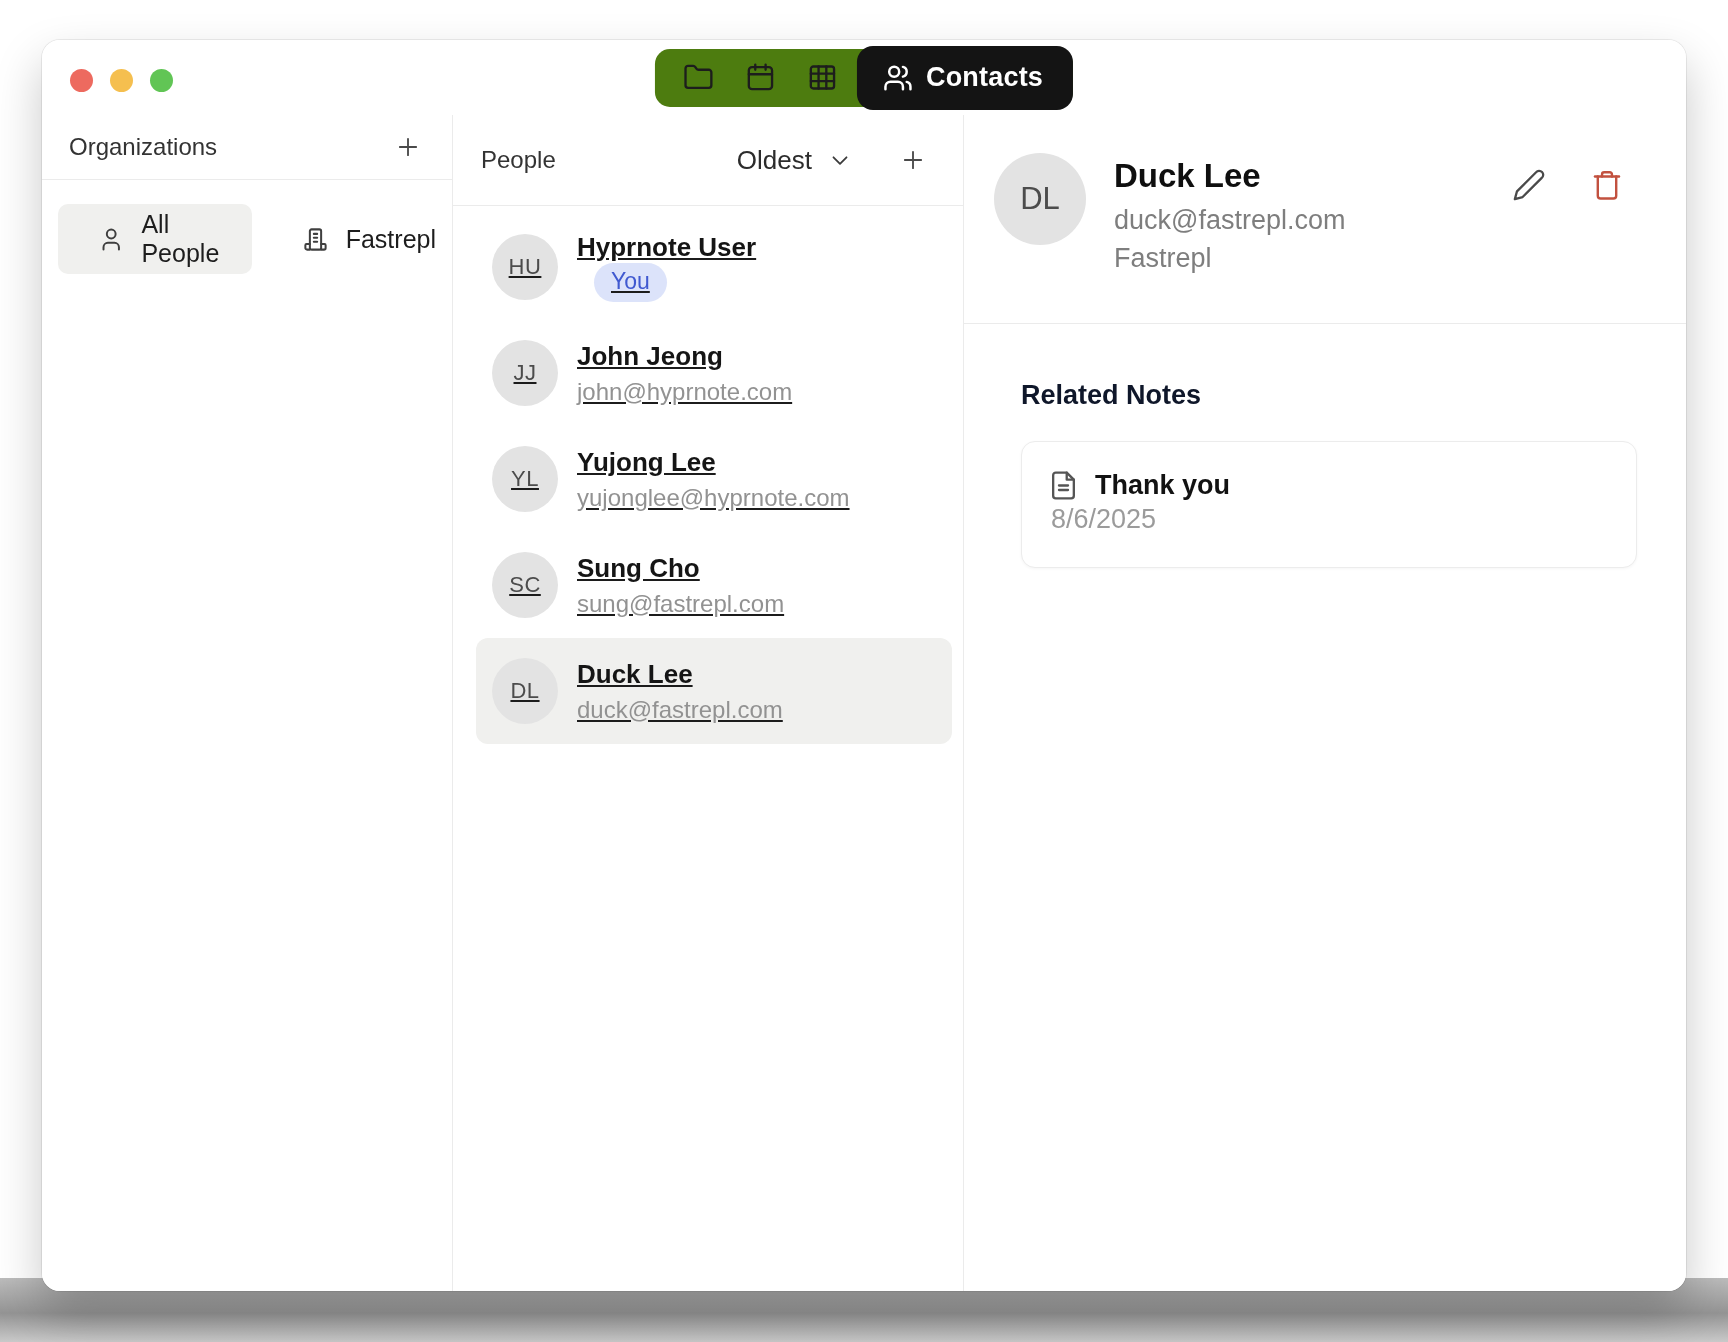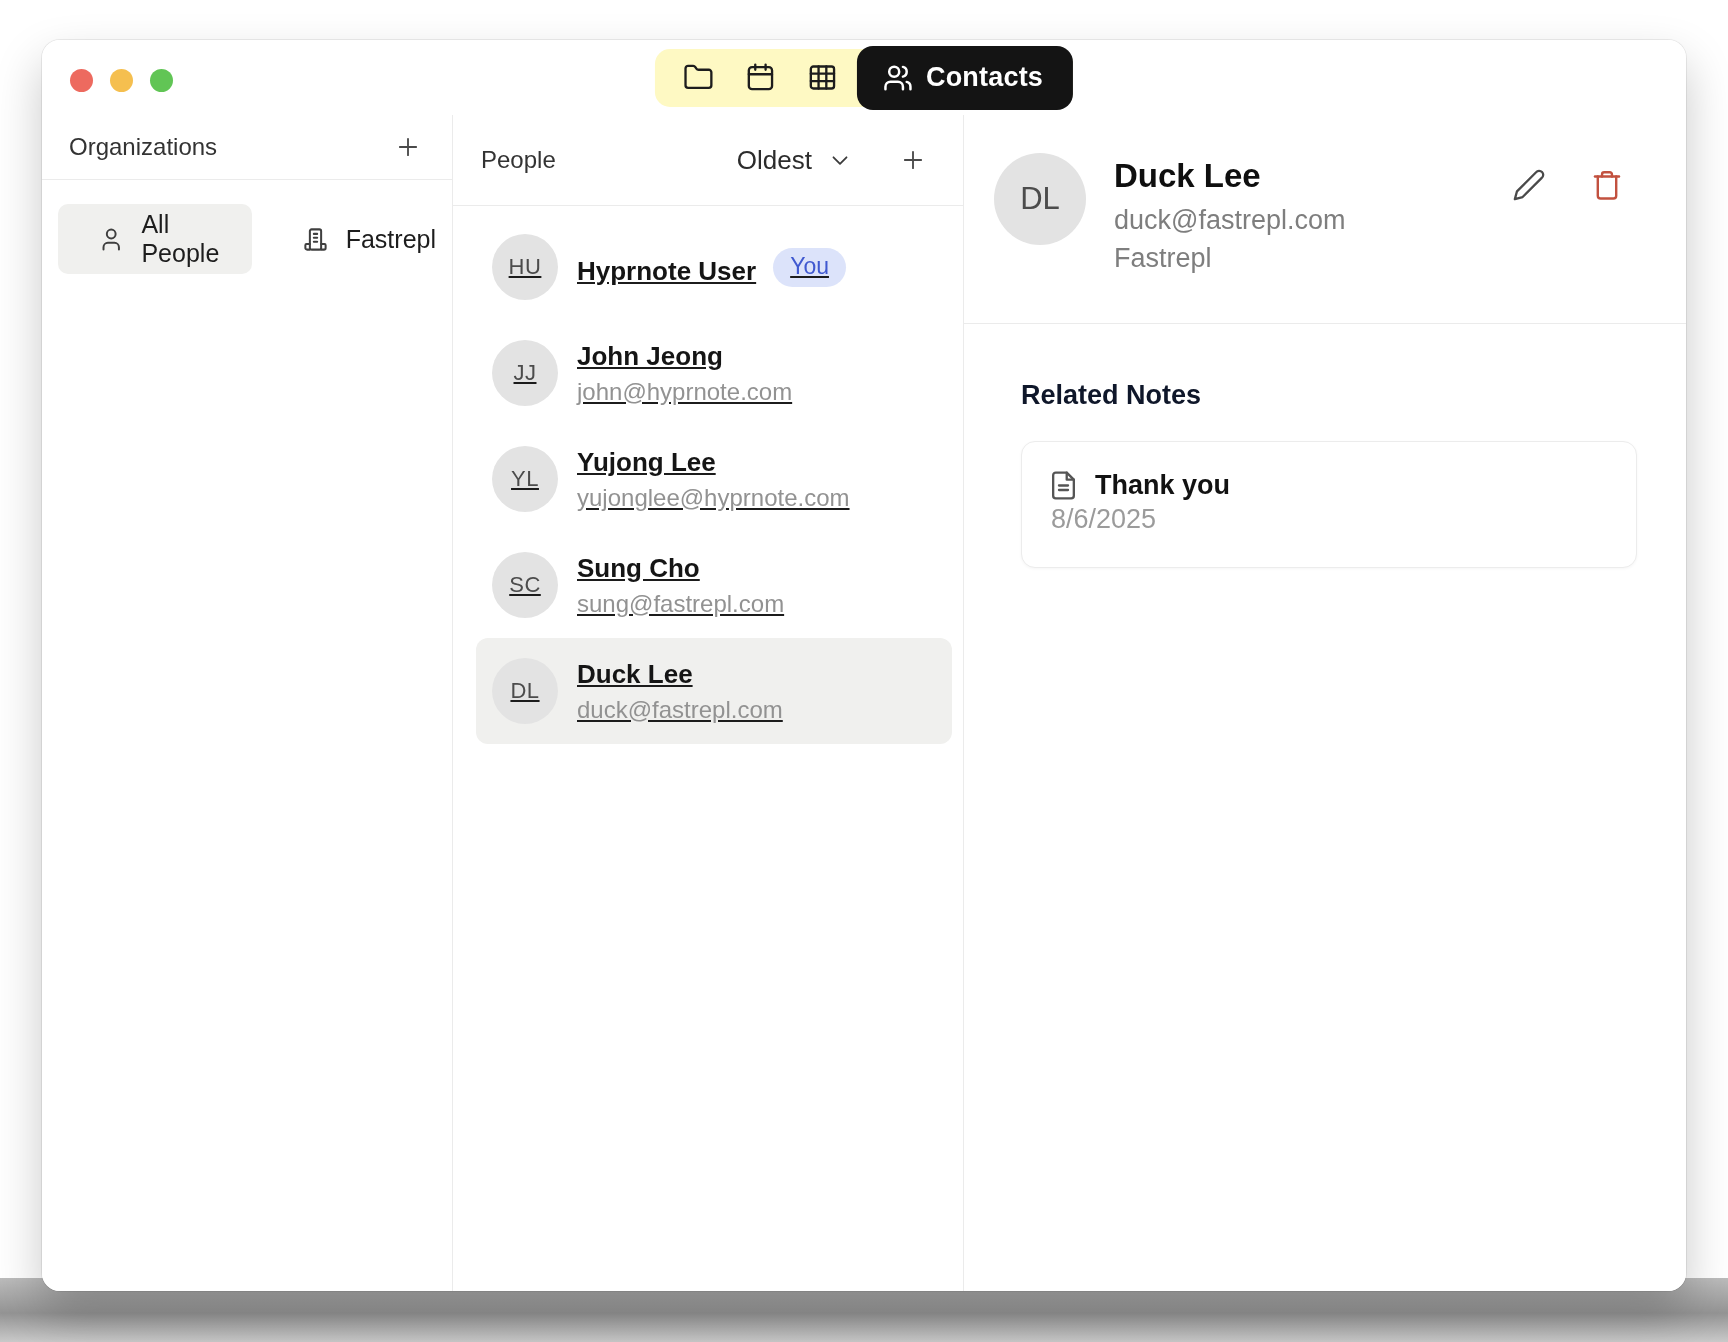--- a/index.html
+++ b/index.html
@@ -27,21 +27,21 @@
   
   .titlebar { position:absolute; top:0; left:0; right:0; height:75px; border-bottom:1px solid #ebebeb; background:#fff; }
   .traffic { position:absolute; top:29px; left:28px; display:flex; gap:17px; }
   .traffic .dot { width:23px; height:23px; border-radius:50%; }
   .dot.red    { background:var(--traffic-red,#ed6a5f); }
   .dot.yellow { background:var(--traffic-yellow,#f5bf4f); }
   .dot.green  { background:var(--traffic-green,#61c555); }
 
   .toolbar { position:absolute; top:0; left:50%; transform:translateX(-50%); height:75px; display:flex; align-items:center; }
   .toolbar-group {
-    background:#fef9c3; border-radius:15px; height:58px;
+    background:#4d7c0f; border-radius:15px; height:58px;
     display:flex; align-items:center; padding-left:12px;
   }
   .tool-btn { width:62px; height:58px; display:flex; align-items:center; justify-content:center; color:#1d1d1d; }
   .tool-btn svg { width:31px; height:31px; }
   .pill {
     background:var(--pill-bg,#141414); color:#fff; height:64px; border-radius:16px;
     display:flex; align-items:center; gap:13px; padding:0 30px 0 26px;
     font-size:27px; font-weight:700; letter-spacing:.2px; margin-left:4px;
   }
   .pill svg { width:30px; height:30px; }
@@ -79,21 +79,21 @@
 
   .people-list { padding:8px 11px 8px 23px;text-decoration:underline; }
   .person-row { display:flex; align-items:center; gap:19px; height:106px; padding-left:16px; border-radius:12px; }
   .person-row.selected { background:var(--selection-bg,#f0f0ee); }
   .avatar {
     width:66px; height:66px; border-radius:50%; background:#e3e3e3; color:#4c4c4c;
     font-size:22px; font-weight:500; letter-spacing:.5px; flex:none;
     display:flex; align-items:center; justify-content:center;
   }
   .person-text { display:flex; flex-direction:column; justify-content:center; }
-  .person-nameline { display:flex; align-items:flex-end; }
+  .person-nameline { display:flex; align-items:flex-start;flex-direction:column; }
   .person-name { font-size:26px; font-weight:600; color:#151515; }
   .person-email { font-size:24px; color:#929292; margin-top:6px; }
   .badge-you {
     background:var(--badge-bg,#dce3fa); color:var(--badge-text,#4059d0);
     font-size:23px; font-weight:500; border-radius:999px; padding:5px 17px 7px; margin-left:17px;
   }
 
   
   .detail-header {
     height:209px; border-bottom:1px solid #ebebeb;

